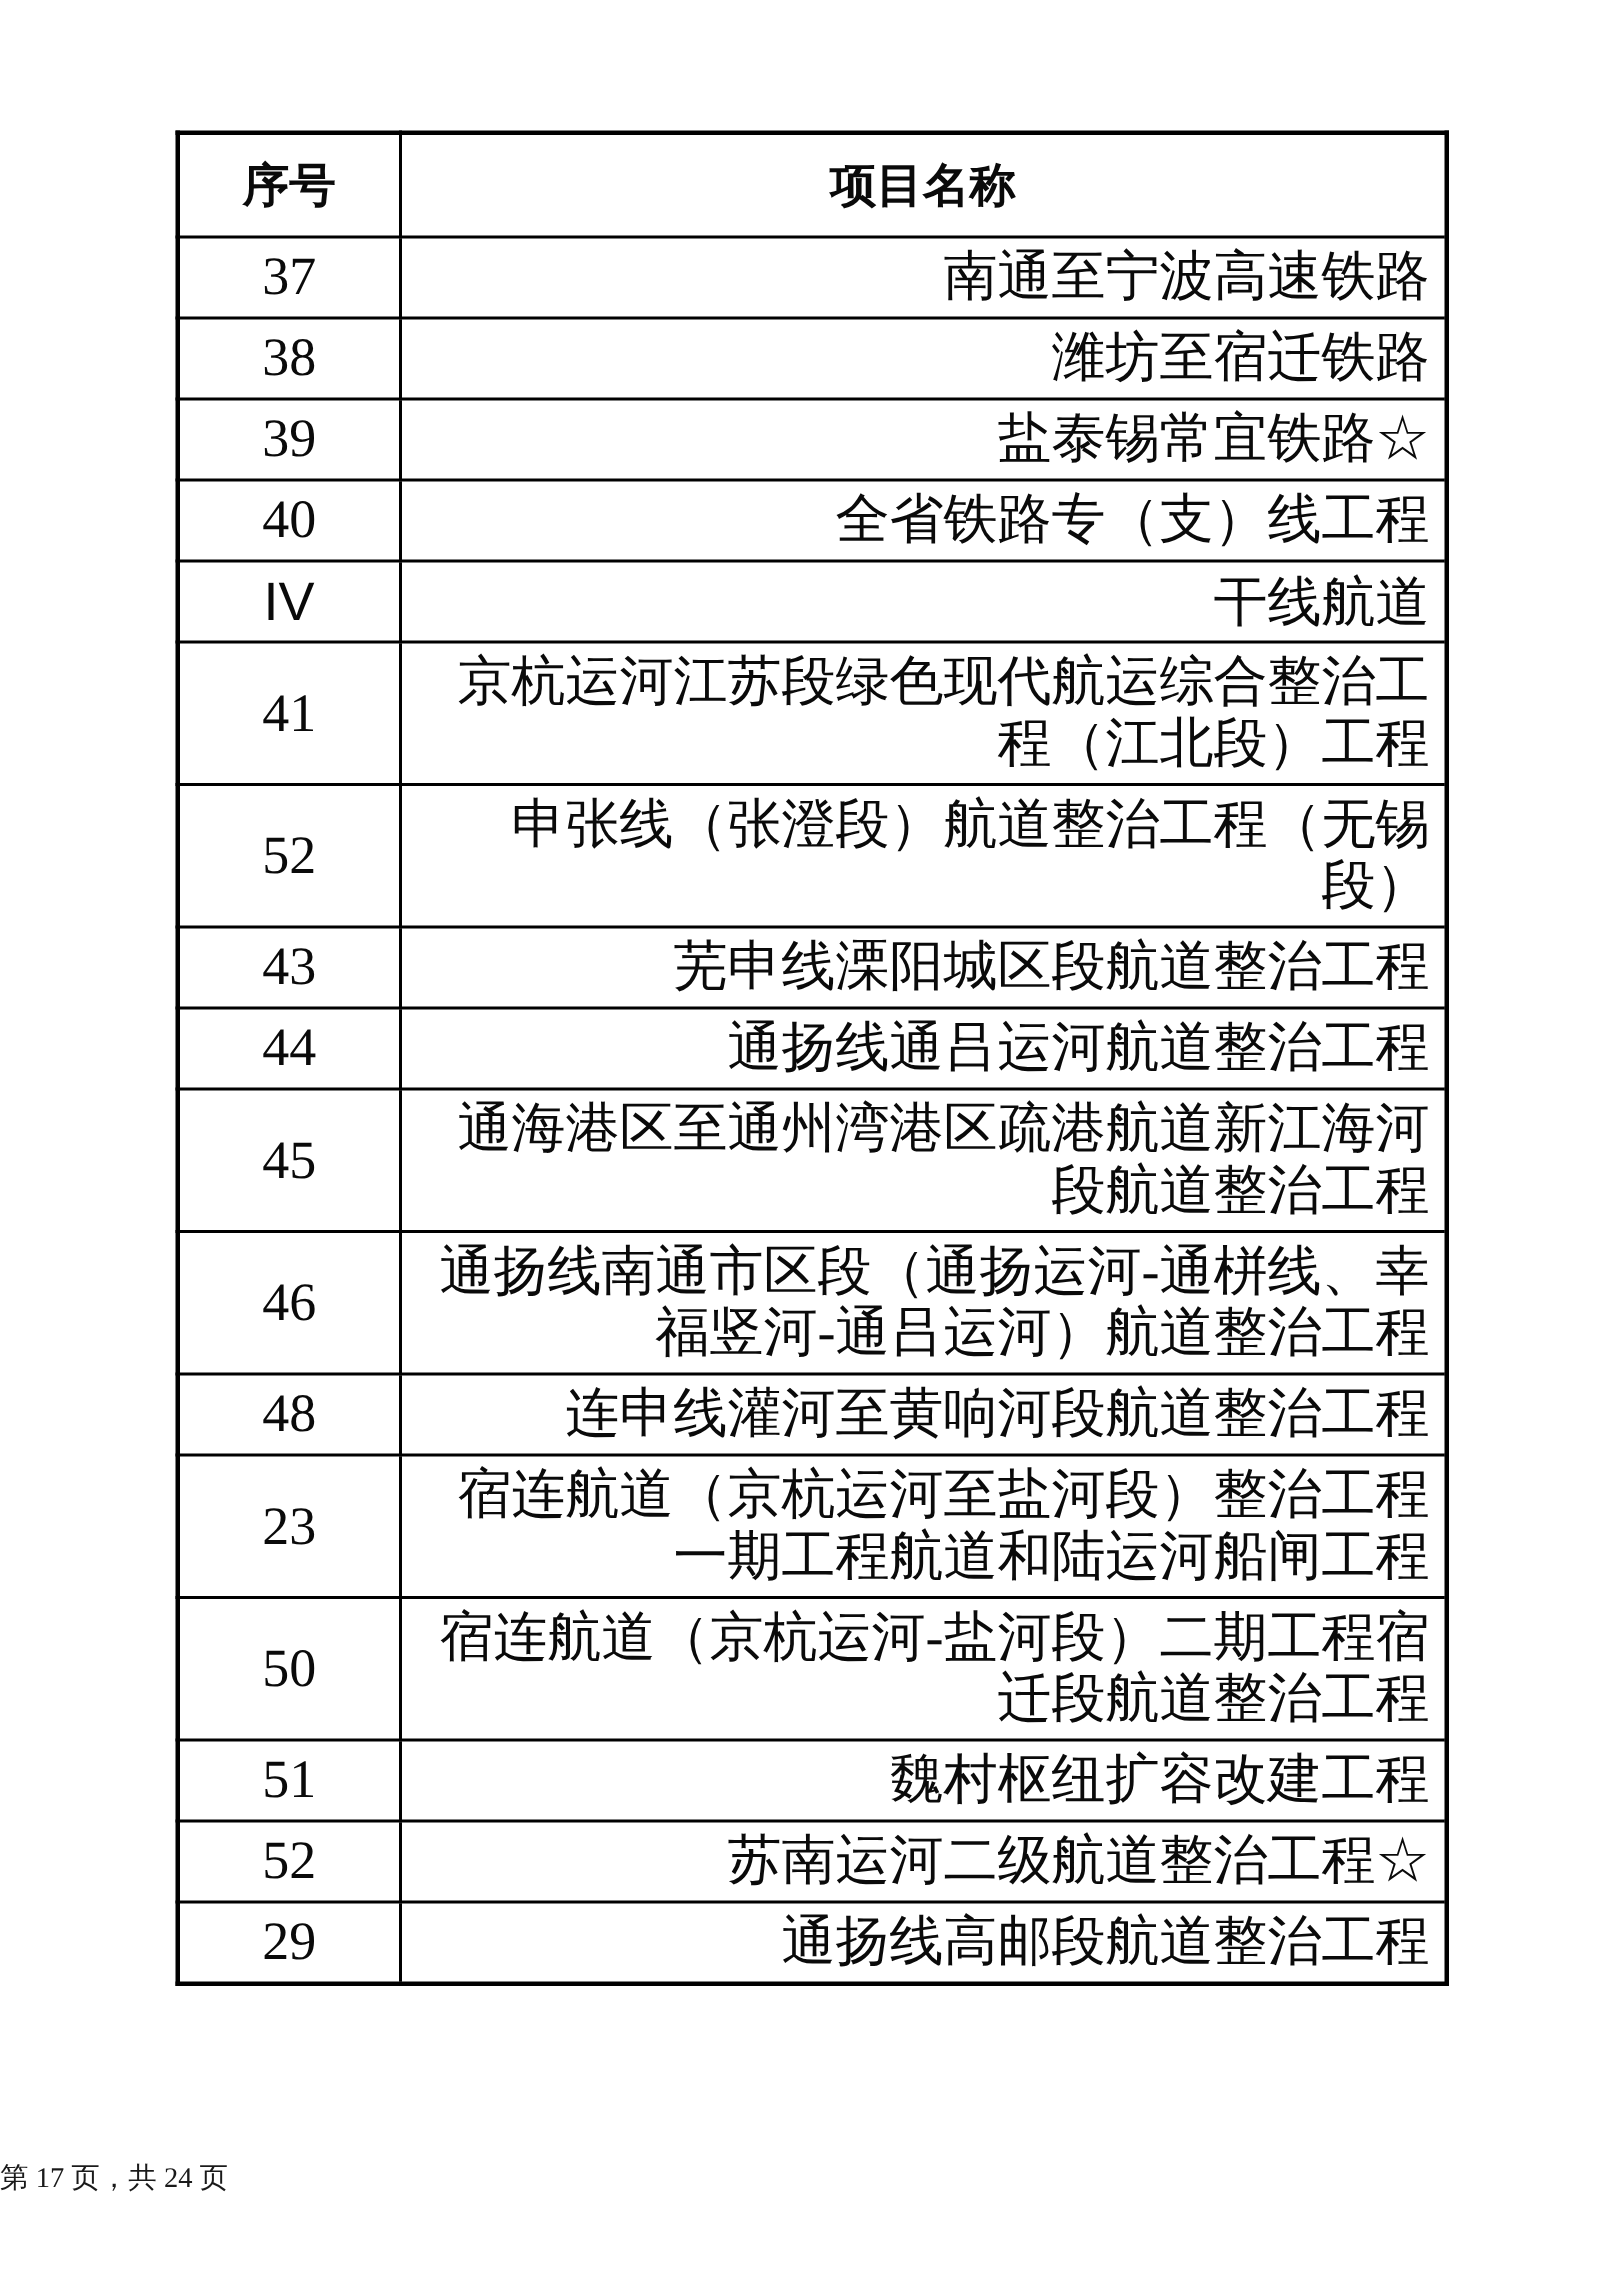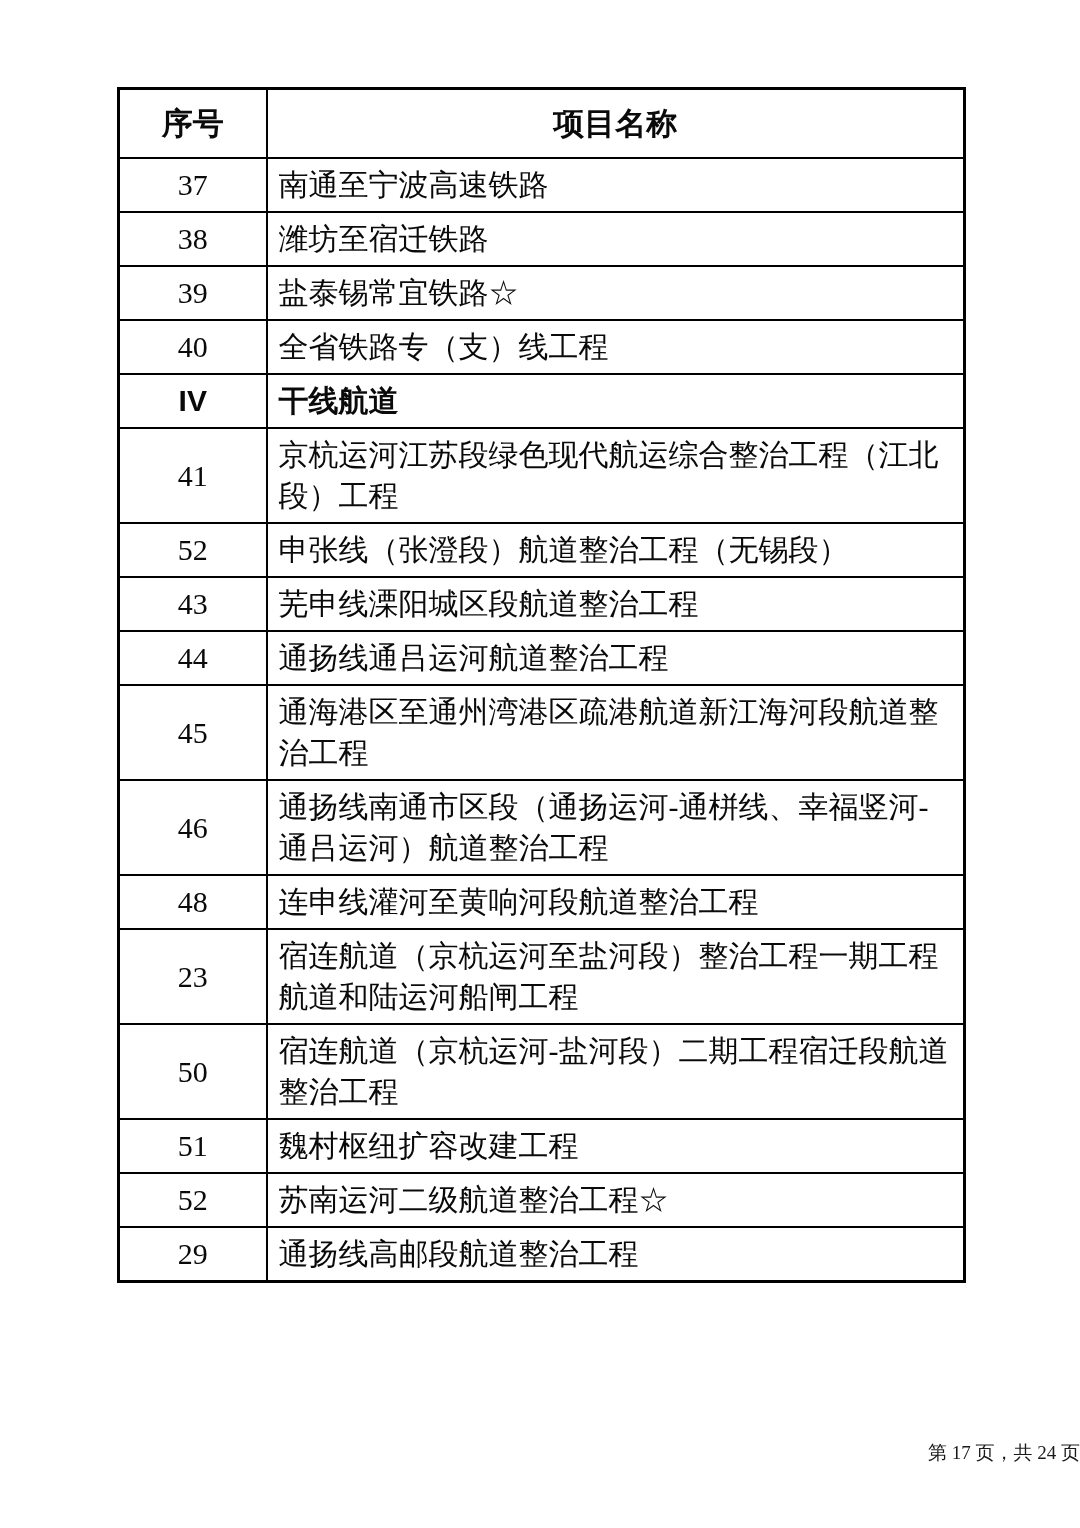--- a/index.html
+++ b/index.html
@@ -20,57 +20,57 @@
     top: 87px;
     width: 846px;
     border-collapse: collapse;
     border: 3px solid #000;
     table-layout: fixed;
   }
   .doc-table th,
   .doc-table td {
     border: 2px solid #000;
     vertical-align: middle;
-    font-size: 30px;
+    font-size: 36px;
     line-height: 41px;
     color: #0a0a0a;
     box-sizing: border-box;
   }
   .doc-table th {
     height: 69px;
     font-weight: bold;
     text-align: center;
     font-family: Liberation Sans, sans-serif;
     font-size: 31px;
     padding: 0;
   }
   .col-no { width: 148px; }
   .col-name { width: 698px; }
   td.num {
     text-align: center;
     height: 52px;
     padding: 0;
   }
   td.name {
-    text-align: left;
+    text-align: right;
     padding: 5px 10px 6px 11px;
     height: 52px;
     word-break: break-all;
   }
   tr.section-row td.num,
   tr.section-row td.name {
-    font-weight: bold;
+    font-weight: normal;
     font-family: "Liberation Sans", "DejaVu Sans", sans-serif;
   }
   .page-footer {
     position: absolute;
     top: 1440px;
     left: 0;
     width: 1080px;
-    text-align: right;
+    text-align: left;
     font-size: 19px;
     line-height: 26px;
     color: #1a1a1a;
     font-family: "Liberation Serif", "DejaVu Serif", serif;
   }
 </style>
 </head>
 <body>
 
 <table class="doc-table">

